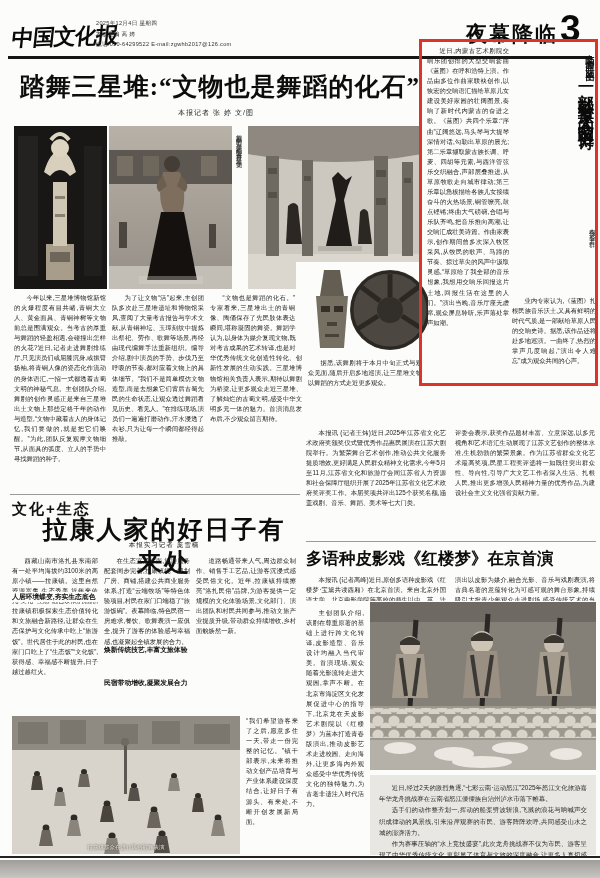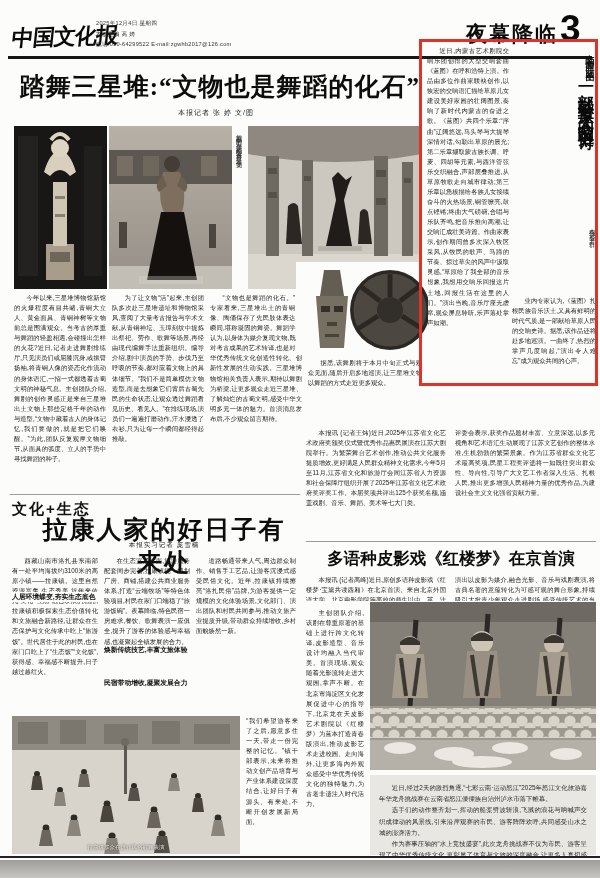--- a/index.html
+++ b/index.html
@@ -275,21 +275,21 @@
             <path d="M-4,2 L4,2 L7,18 L-7,18 Z" fill="#6b655d"></path>
           </g>
       </g>
     </svg>
     <div class="photo-label">拉康镇群众在进行民俗歌舞表演</div>
   </div>
   <div class="abs col" style="left:246px; top:716px; width:52px; height:138px;">
       <p style="text-indent:0;">“我们希望游客来了之后,愿意多住一天,带走一份完整的记忆。”镇干部表示,未来将推动文创产品培育与产业体系建设深度结合,让好日子有源头、有来处,不断开创发展新局面。</p>
     </div>
 
-  <div class="abs serifh" style="left:306px; top:548px; width:290px; text-align:center; font-size:16.5px;">多语种皮影戏《红楼梦》在京首演</div>
+  <div class="abs serifh" style="left:306px; top:548px; width:290px; text-align:left; font-size:16.5px;">多语种皮影戏《红楼梦》在京首演</div>
   <div class="abs col" style="left:306px; top:575px; width:140px; height:26px;">
       <p>本报讯 (记者高峰)近日,原创多语种皮影戏《红楼梦·宝黛共读西厢》在北京首演。来自北京外国语大学、北京电影学院等高校的师生以中、英、法等多语种联袂演绎经典名著。</p>
     </div>
   <div class="abs col" style="left:455px; top:575px; width:140px; height:26px;">
       <p style="text-indent:0;">演出以皮影为媒介,融合光影、音乐与戏剧表演,将古典名著的意蕴转化为可感可观的舞台形象,持续吸引大批青少年观众走进剧场,感受传统艺术的当代魅力。</p>
     </div>
   <div class="abs col" style="left:306px; top:608px; width:58px; height:246px;">
       <p>主创团队介绍,该剧在尊重原著的基础上进行跨文化转译,皮影造型、音乐设计均融入当代审美。首演现场,观众随着光影流转走进大观园,掌声不断。在北京市海淀区文化发展促进中心的指导下,北京龙在天皮影艺术剧院以《红楼梦》为蓝本打造青春版演出,推动皮影艺术走进校园、走向海外,让更多海内外观众感受中华优秀传统文化的独特魅力,为古老非遗注入时代活力。</p>
     </div>
 

